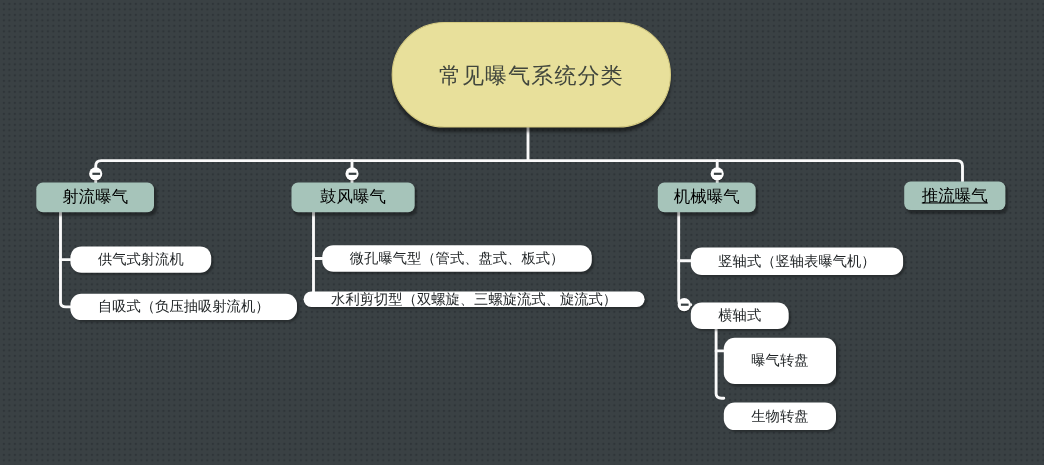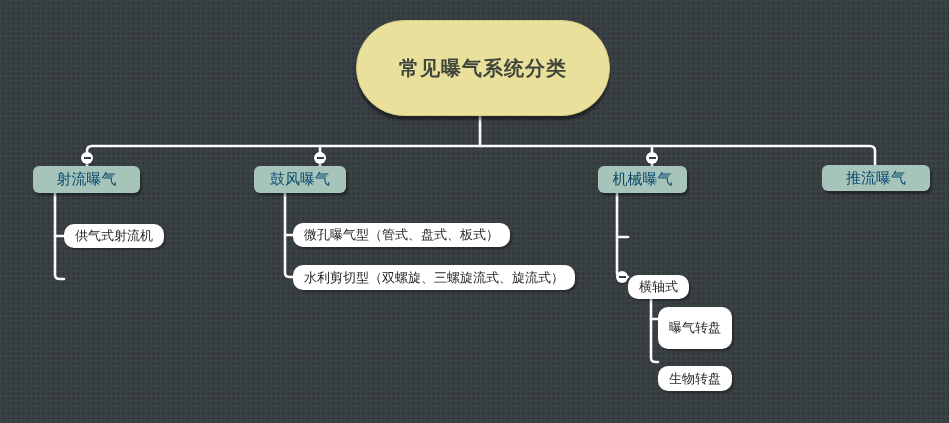--- a/index.html
+++ b/index.html
@@ -24,30 +24,30 @@
     border:1px solid #d5cb82;
     border-radius:50px;
     color:#41463d;
     font-size:20px;
     letter-spacing:1px;
     box-shadow:0 4px 3px rgba(0,0,0,0.45);
   }
   .main-node {
     background:#a6c4ba;
     border-radius:6px;
-    color:#0c4a6e;
+    color:#000000;
     font-size:15px;
     box-shadow:2px 3px 2px rgba(0,0,0,0.35);
   }
   .sub-node {
     background:#ffffff;
     border-radius:10px;
     color:#1f2325;
     font-size:13px;
-    padding:0 11px;
+    padding:0 25px;
     height:24px;
     box-shadow:2px 2px 2px rgba(0,0,0,0.3);
     justify-content:flex-start;
   }
   .toggle {
     position:absolute; width:12px; height:12px;
     background:#ffffff; border-radius:50%;
     display:flex; align-items:center; justify-content:center;
     box-shadow:0 1px 1px rgba(0,0,0,0.35);
     cursor:pointer; z-index:3;
@@ -76,43 +76,45 @@
       <path d="M285 235 L293 235"></path>
 
       <path d="M617 193 L617 273 Q617 277 622 277 L628 277"></path>
       <path d="M617 237 L628 237"></path>
 
       <path d="M651 289 L651 358 Q651 362 656 362 L658 362"></path>
       <path d="M651 319 L658 319"></path>
     </g>
   </svg>
 
-  <div class="node root-node" style="left:356px; top:20px; width:254px; height:96px;font-weight:bold;">常见曝气系统分类</div>
+  <div class="node root-node" style="left:356px; top:20px; width:254px; height:96px;">常见曝气系统分类</div>
 
   <div class="node main-node" style="left:33px; top:166px; width:107px; height:27px;">射流曝气</div>
-  <div class="node main-node" style="left:254px; top:166px; width:92px; height:27px;">鼓风曝气</div>
+  <div class="node main-node" style="left:265px; top:166px; width:112px; height:27px;">鼓风曝气</div>
   <div class="node main-node" style="left:598px; top:166px; width:89px; height:27px;">机械曝气</div>
-  <div class="node main-node" style="left:822px; top:165px; width:108px; height:26px;">推流曝气</div>
+  <div class="node main-node" style="left:822px; top:165px; width:92px; height:26px;text-decoration:underline;">推流曝气</div>
 
   <div class="toggle" style="left:81px; top:152px;">
     <span class="bar"></span>
   </div>
   <div class="toggle" style="left:314px; top:152px;">
     <span class="bar"></span>
   </div>
   <div class="toggle" style="left:646px; top:152px;">
     <span class="bar"></span>
   </div>
   <div class="toggle" style="left:616px; top:271px;">
     <span class="bar"></span>
   </div>
 
   <div class="node sub-node" style="left:64px; top:224px;">供气式射流机</div>
+  <div class="node sub-node" style="left:64px; top:267px;">自吸式（负压抽吸射流机）</div>
 
   <div class="node sub-node" style="left:293px; top:223px;">微孔曝气型（管式、盘式、板式）</div>
-  <div class="node sub-node" style="left:293px; top:265px; height:25px;">水利剪切型（双螺旋、三螺旋流式、旋流式）</div>
+  <div class="node sub-node" style="left:276px; top:265px; height:14px;">水利剪切型（双螺旋、三螺旋流式、旋流式）</div>
 
+  <div class="node sub-node" style="left:628px; top:225px; height:25px;">竖轴式（竖轴表曝气机）</div>
   <div class="node sub-node" style="left:628px; top:275px;">横轴式</div>
 
   <div class="node sub-node" style="left:658px; top:307px; height:42px;">曝气转盘</div>
   <div class="node sub-node" style="left:658px; top:350px; height:25px;margin-top:16px;">生物转盘</div>
 
 </div>
 
 </body></html>

